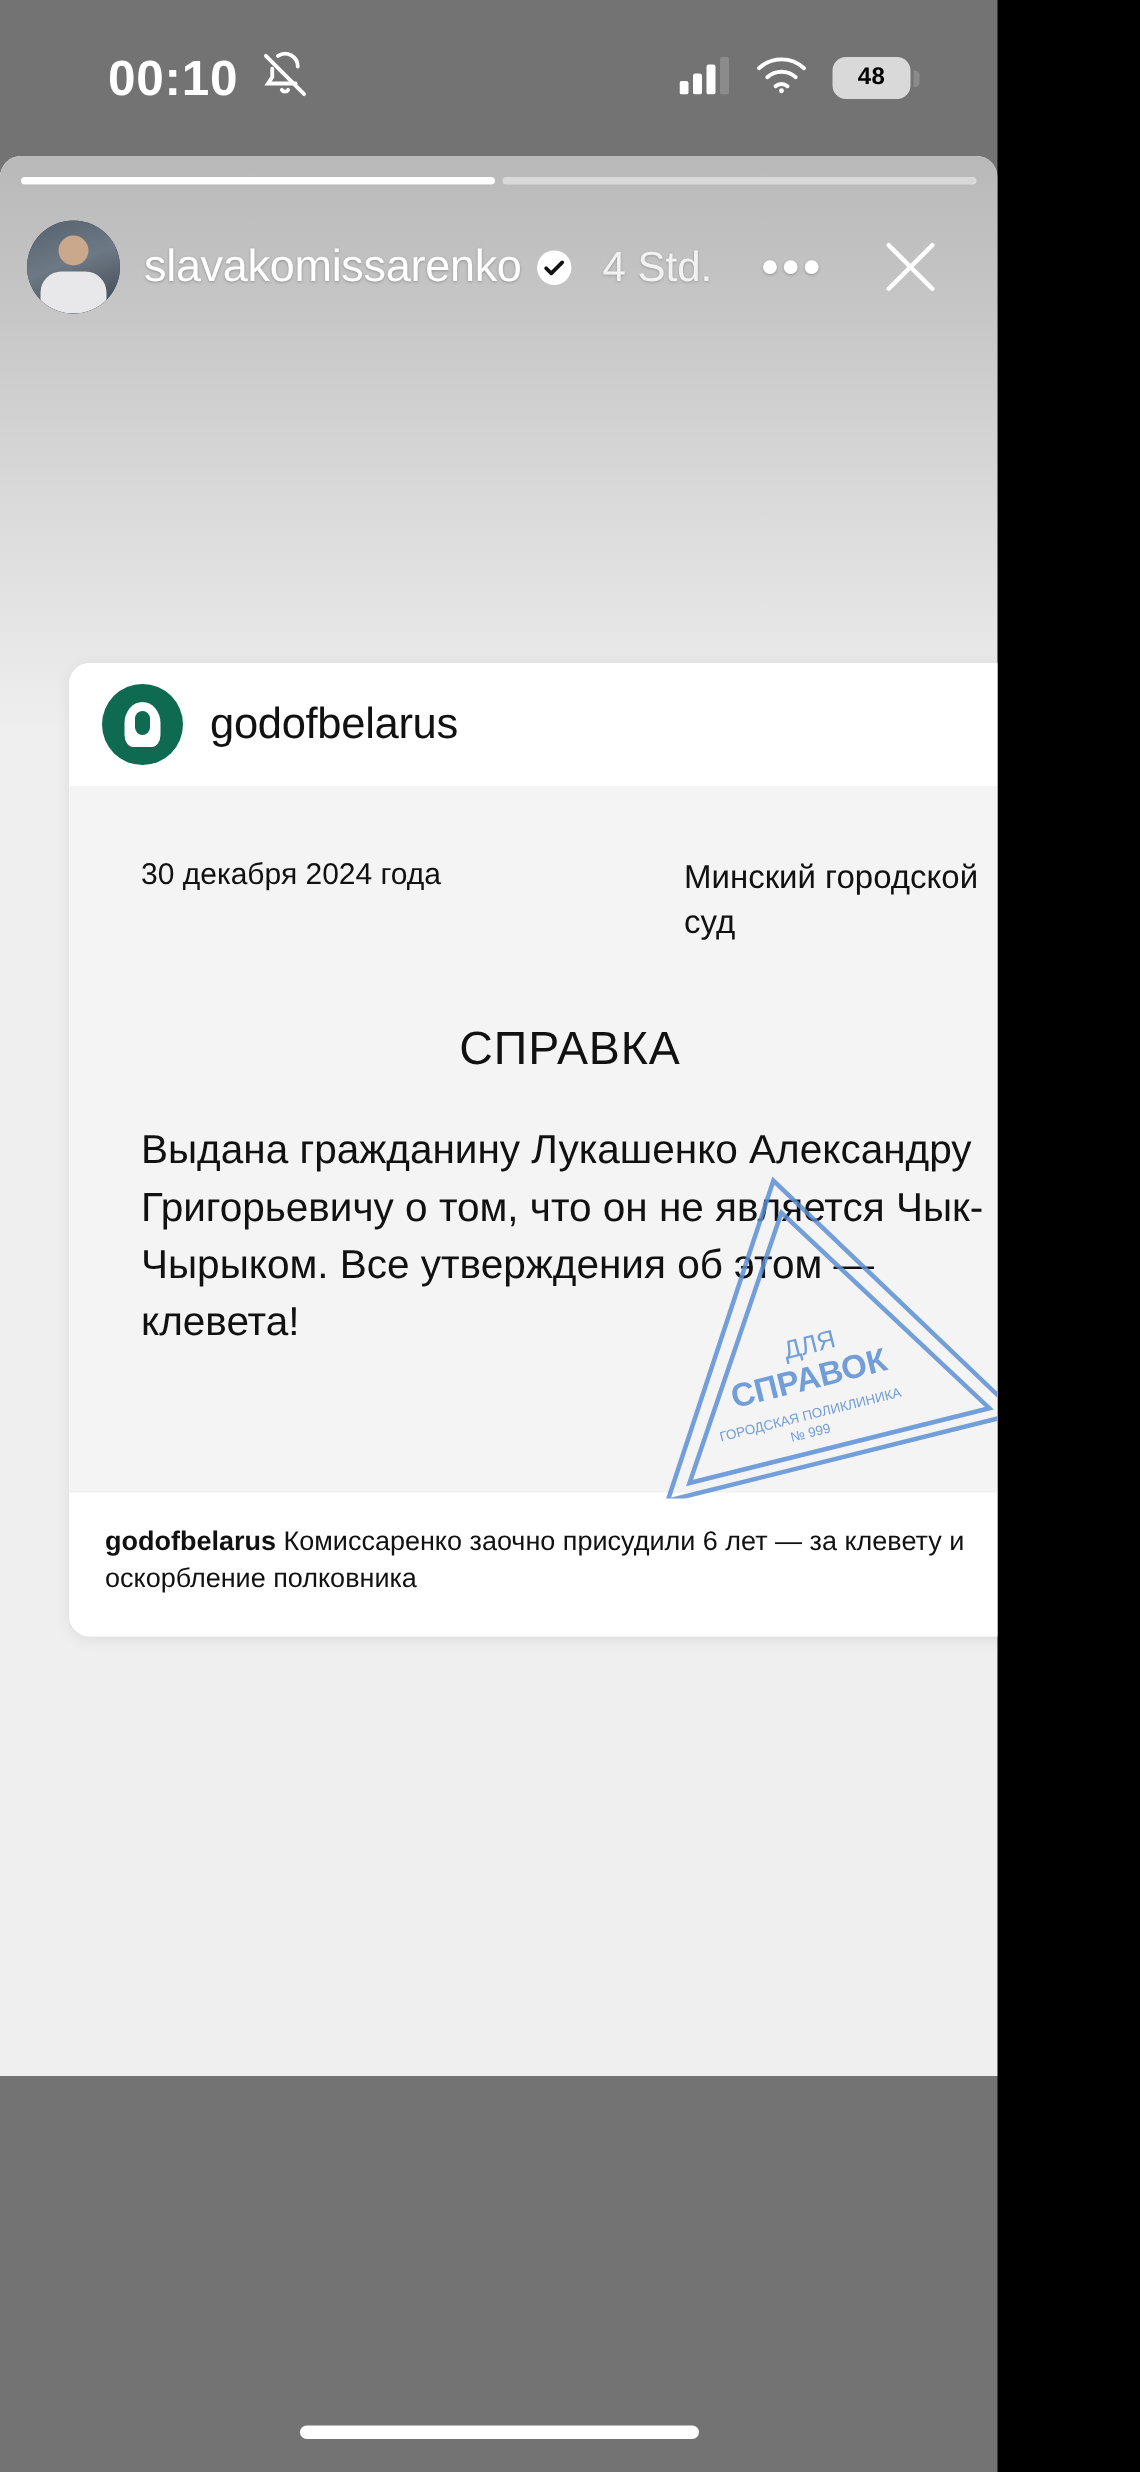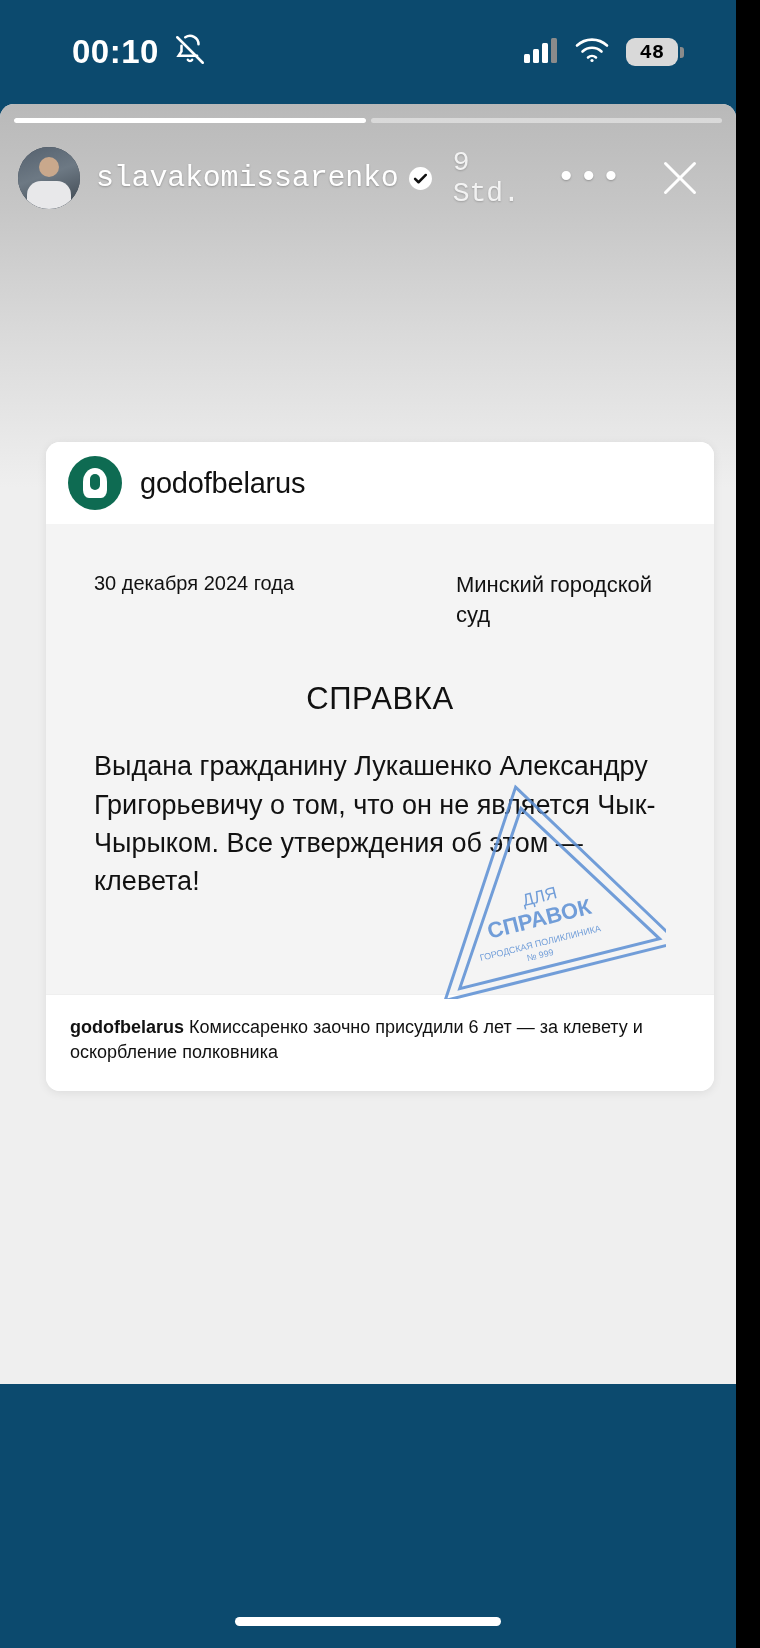--- a/index.html
+++ b/index.html
@@ -5,23 +5,23 @@
   * { box-sizing: border-box; margin: 0; padding: 0; }
   html, body {
     width: 760px;
     height: 1648px;
     background: #000;
     font-family: "Liberation Sans", sans-serif;
     overflow: hidden;
   }
   .phone {
     position: relative;
-    width: 736px;
+    width: 665px;
     height: 1648px;
-    background: #0c4a6e;
+    background: #737373;
     overflow: hidden;
   }
 
   
   .statusbar {
     position: absolute;
     top: 0; left: 0; right: 0;
     height: 104px;
     display: flex;
     align-items: center;
@@ -48,27 +48,26 @@
   .battery {
     display: flex;
     align-items: center;
   }
   .battery-body {
     width: 52px;
     height: 28px;
     border-radius: 9px;
     background: #d9d9d9;
     color: #000;
-    font-size: 20px;
+    font-size: 16px;
     font-weight: 700;
     display: flex;
     align-items: center;
     justify-content: center;
     letter-spacing: 0.2px;
-    font-family: Liberation Mono, monospace;
   }
   .battery-cap {
     width: 4px;
     height: 11px;
     background: #8b8b8b;
     border-radius: 0 3px 3px 0;
     margin-left: 2px;
   }
 
   
@@ -115,21 +114,20 @@
   
   .story-header {
     position: absolute;
     top: 36px;
     left: 18px;
     right: 36px;
     height: 76px;
     display: flex;
     align-items: center;
     z-index: 6;
-    font-family: Liberation Mono, monospace;
   }
   .avatar {
     width: 62px;
     height: 62px;
     border-radius: 50%;
     overflow: hidden;
     background: #2f3b4a;
     flex: 0 0 auto;
     position: relative;
   }
@@ -405,21 +403,21 @@
         <span class="av-head"></span>
         <span class="av-body"></span>
       </div>
       <span class="username">slavakomissarenko</span>
       <span class="verified">
         <svg width="25" height="25" viewBox="0 0 24 24">
           <circle cx="12" cy="12" r="11" fill="#ffffff"></circle>
           <path d="M6.8 12.3l3.3 3.3 7-7" stroke="#111111" stroke-width="2.4" fill="none" stroke-linecap="round" stroke-linejoin="round"></path>
         </svg>
       </span>
-      <span class="timestamp">9 Std.</span>
+      <span class="timestamp">4 Std.</span>
       <span class="header-spacer"></span>
       <span class="more-btn">•••</span>
       <span class="close-btn"></span>
     </div>
 
     <div class="post-card">
       <div class="post-head">
         <span class="post-avatar">
             <span class="crest"></span>
           </span>

